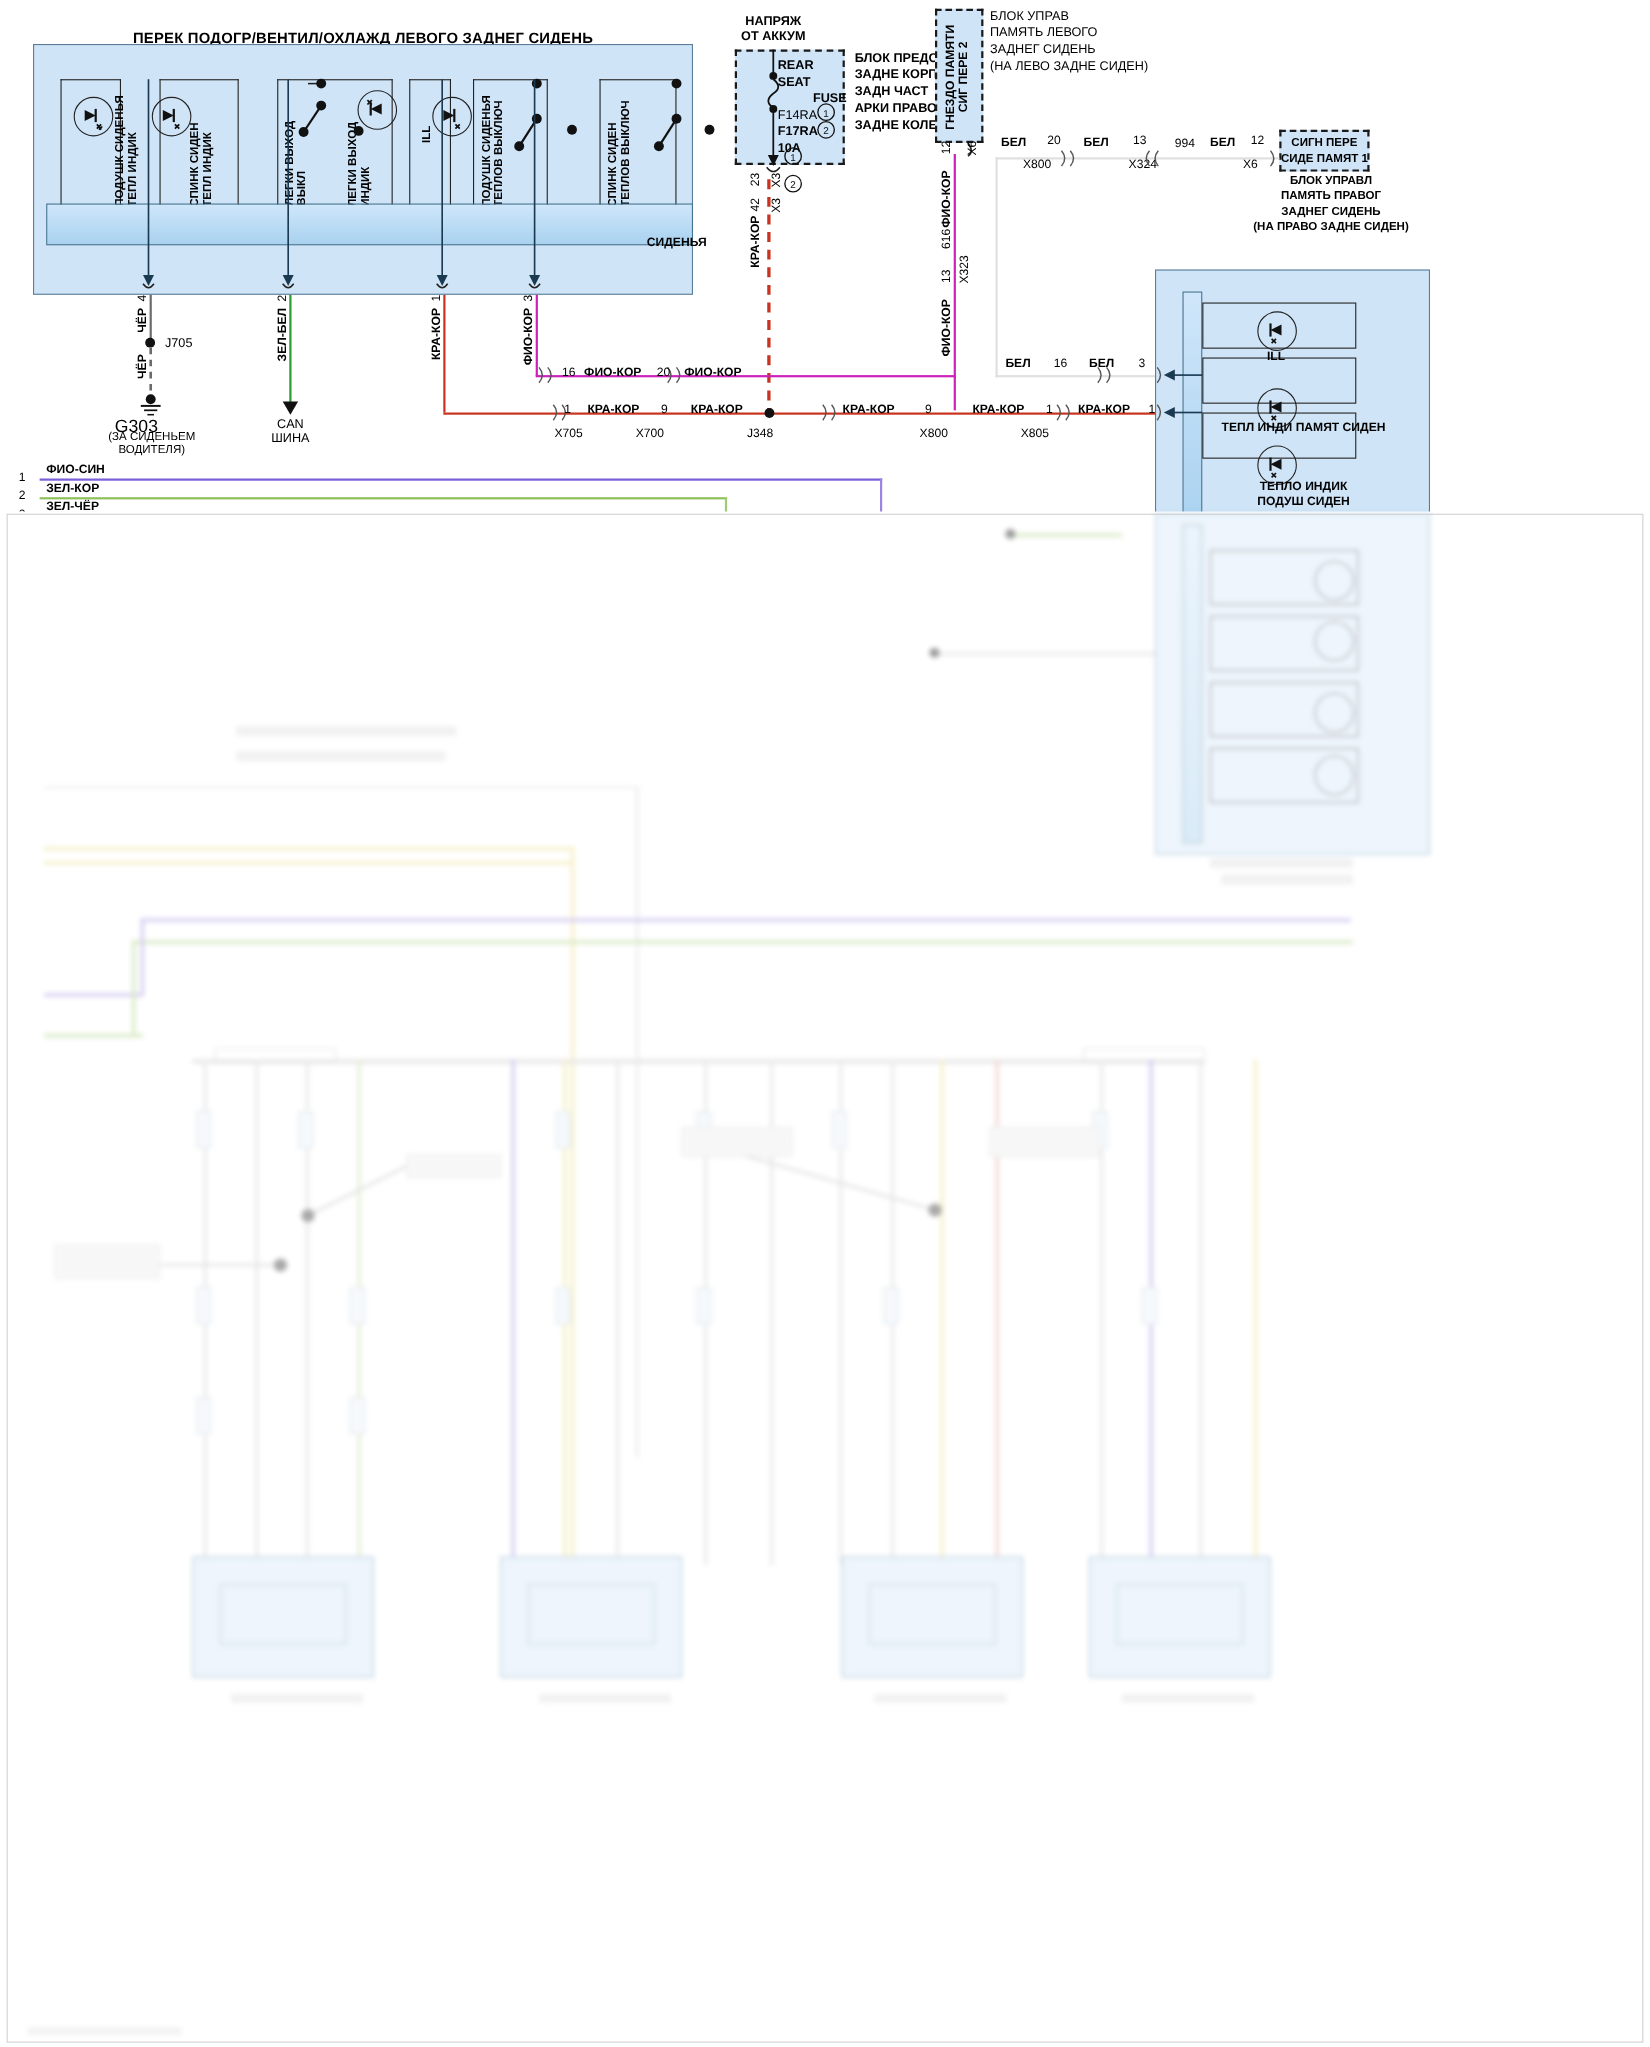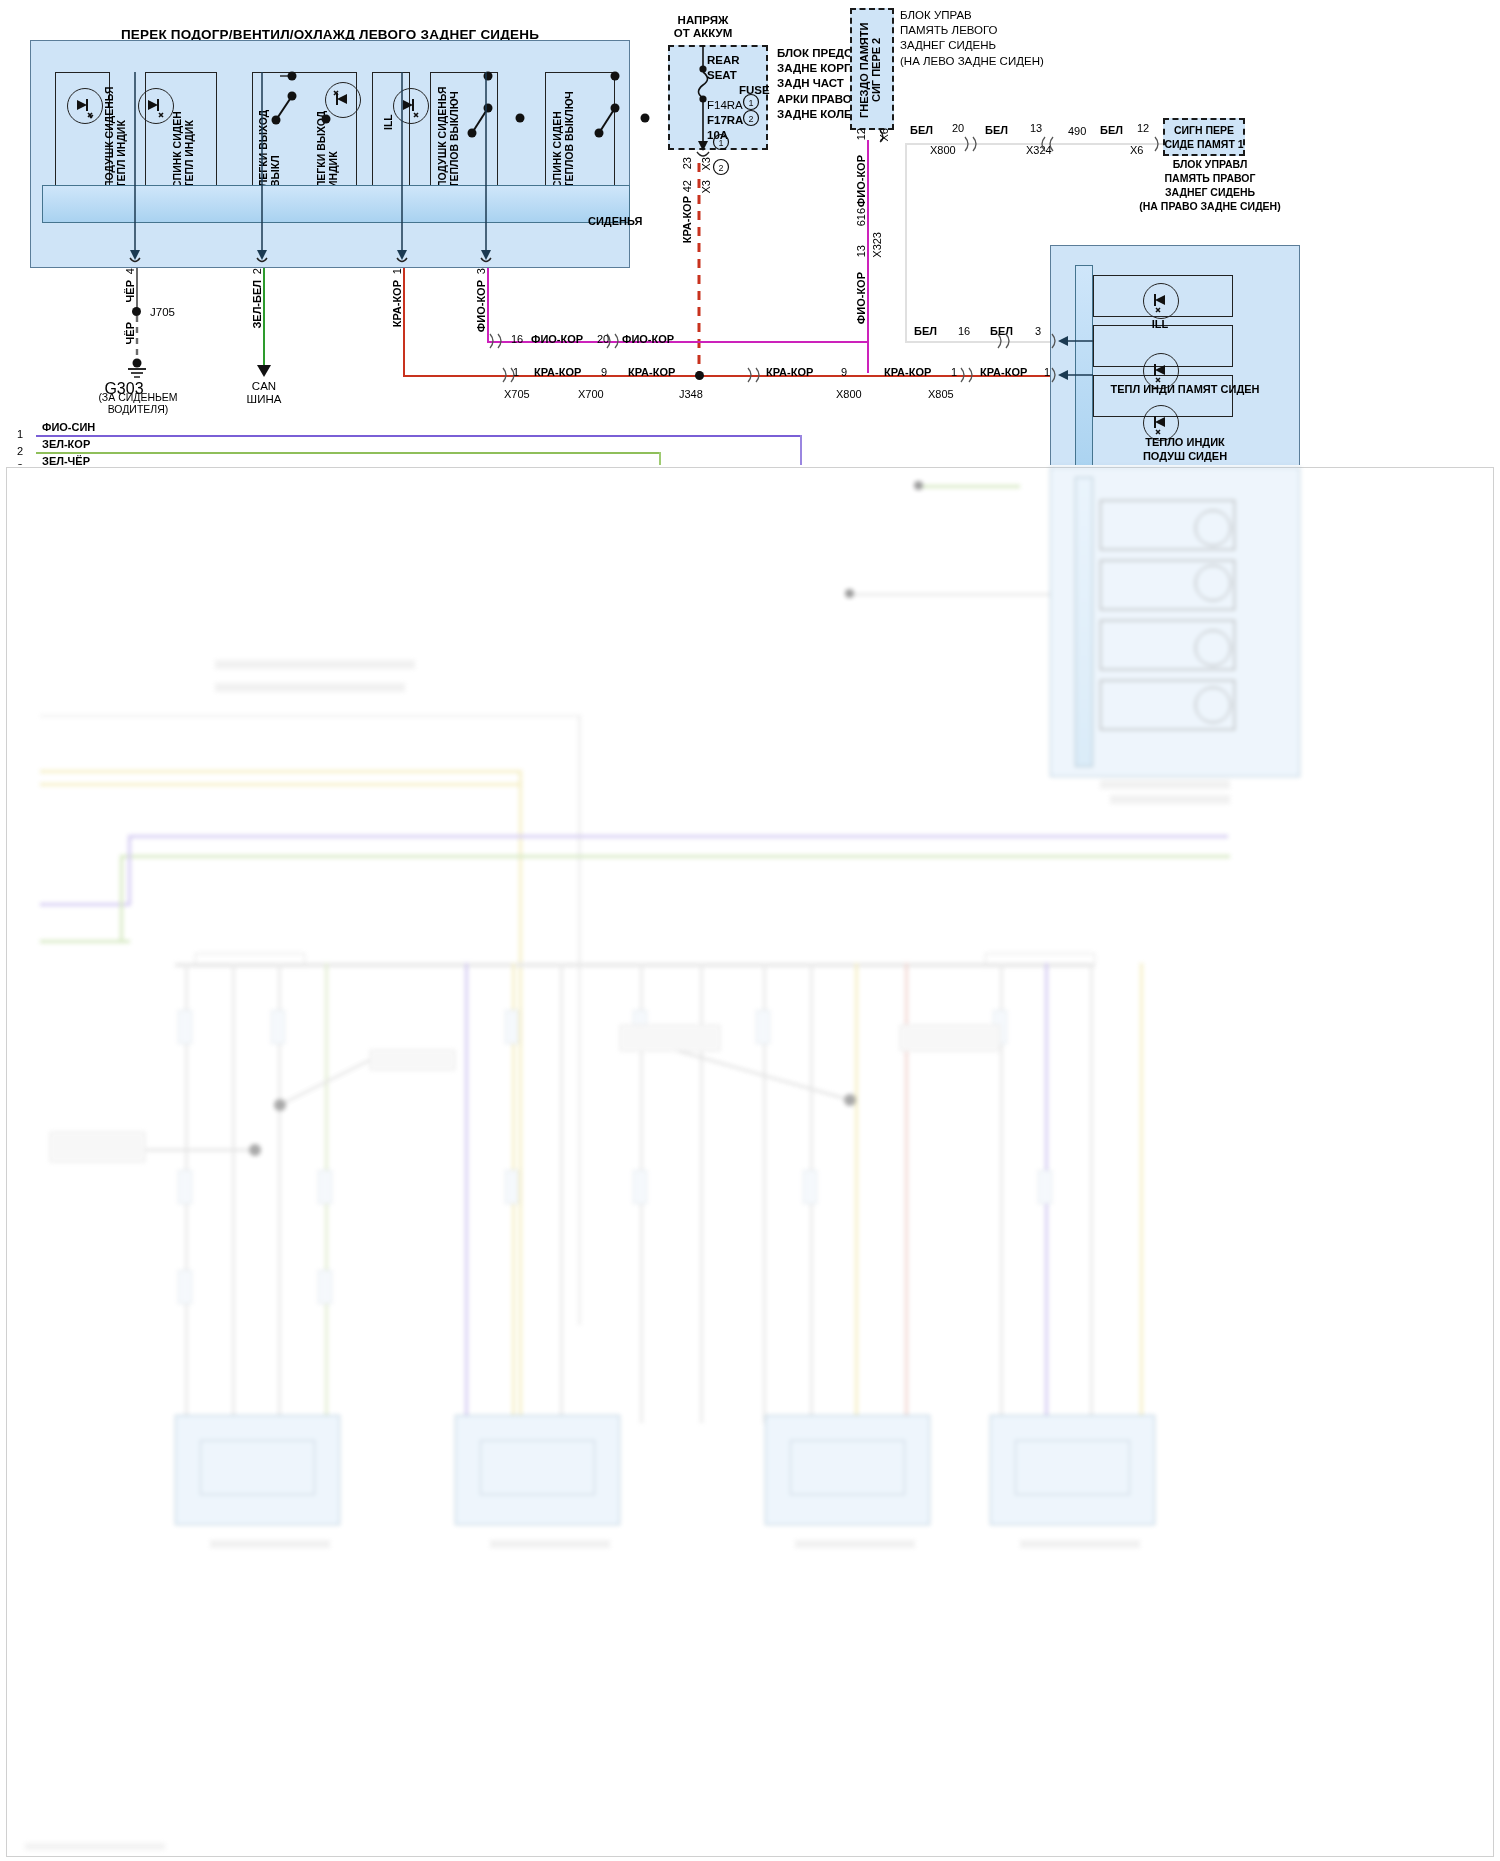--- a/index.html
+++ b/index.html
@@ -253,21 +253,21 @@
 ЗАДНЕГ СИДЕНЬ
 (НА ПРАВО ЗАДНЕ СИДЕН)</div>
 
   <div class="wh" style="left:905px;top:143px;width:258px;background:#e0e0e0;"></div>
   <div class="txt" style="left:910px;top:124px;font-size:11px;font-weight:bold;">БЕЛ</div>
   <div class="txt" style="left:952px;top:122px;font-size:11px;">20</div>
   <div class="txt" style="left:930px;top:144px;font-size:11px;">X800</div>
   <div class="txt" style="left:985px;top:124px;font-size:11px;font-weight:bold;">БЕЛ</div>
   <div class="txt" style="left:1030px;top:122px;font-size:11px;">13</div>
   <div class="txt" style="left:1026px;top:144px;font-size:11px;">X324</div>
-  <div class="txt" style="left:1068px;top:125px;font-size:11px;">490</div>
+  <div class="txt" style="left:1068px;top:125px;font-size:11px;">994</div>
   <div class="txt" style="left:1100px;top:124px;font-size:11px;font-weight:bold;">БЕЛ</div>
   <div class="txt" style="left:1137px;top:122px;font-size:11px;">12</div>
   <div class="txt" style="left:1130px;top:144px;font-size:11px;">X6</div>
   <svg class="abs" style="left:905px;top:132px;" width="260" height="24">
     <g stroke="#555" stroke-width="1.3" fill="none">
       <path d="M60 5 q6 7 0 14"></path>
         <path d="M68 5 q6 7 0 14"></path>
       <path d="M140 5 q-6 7 0 14"></path>
         <path d="M148 5 q-6 7 0 14"></path>
       <path d="M250 5 q6 7 0 14"></path>

